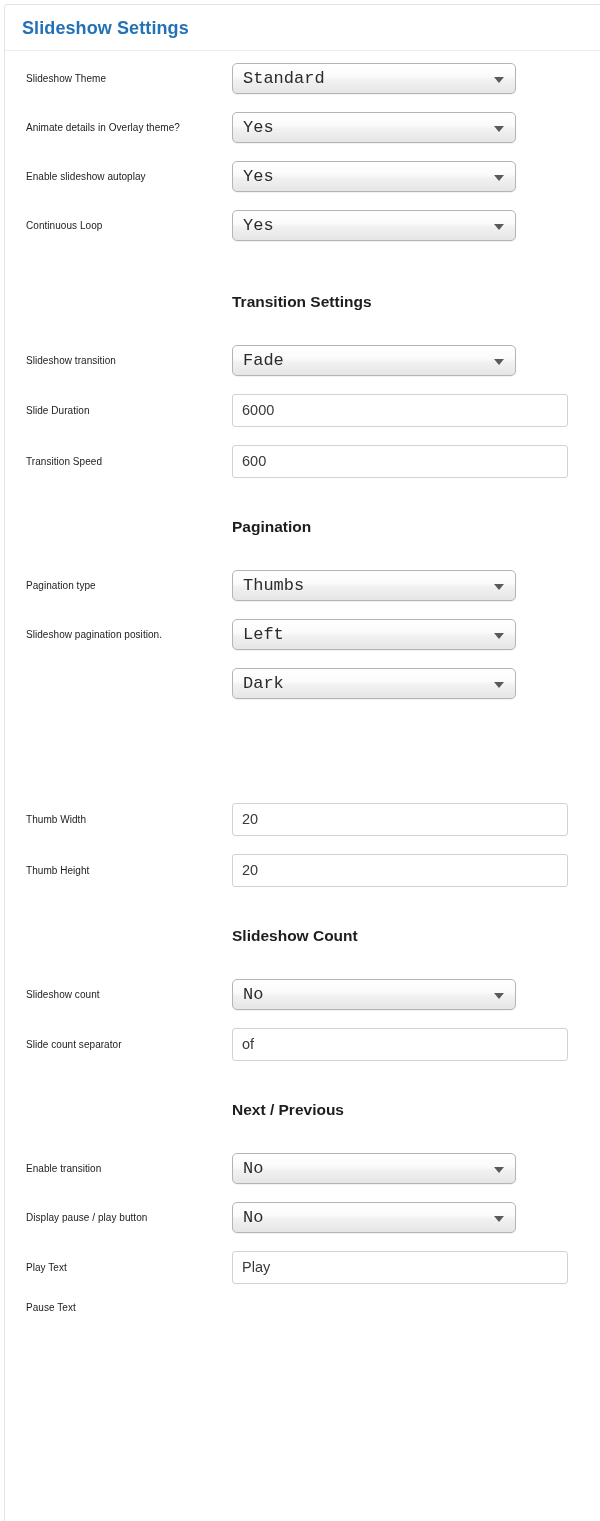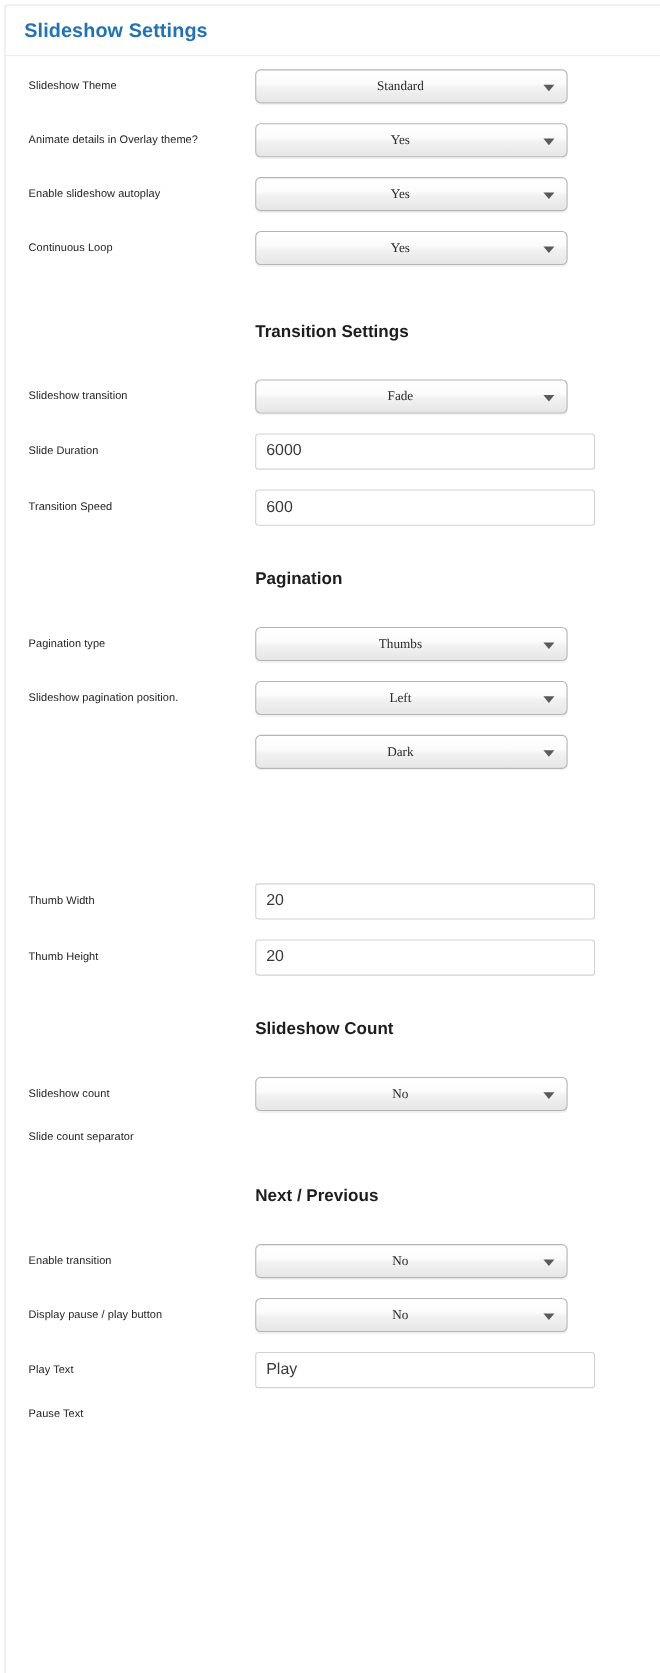--- a/index.html
+++ b/index.html
@@ -76,44 +76,43 @@
     border: 1px solid #b4b4b4;
     border-radius: 5px;
     background: linear-gradient(to bottom, #ffffff 0%, #fbfbfb 42%, #f1f1f1 56%, #e6e6e6 100%);
     box-shadow: 0 1px 0 rgba(255,255,255,0.85) inset, 0 1px 1px rgba(0,0,0,0.06);
     font-size: 0;
   }
   .select-value {
     display: block;
     padding: 0 30px 0 10px;
     line-height: 29px;
-    font-size: 12px;
+    font-size: 17px;
     color: #2b2b2b;
     overflow: hidden;
     text-overflow: ellipsis;
     white-space: nowrap;
-    font-family: Liberation Serif, serif;
-    text-align: center;
+    font-family: Liberation Mono, monospace;
   }
   .select-arrow {
     position: absolute;
     right: 11px;
     top: 50%;
     margin-top: -2px;
     width: 0;
     height: 0;
     border-left: 5px solid transparent;
     border-right: 5px solid transparent;
     border-top: 6px solid #5a5a5a;
   }
 
   
   .textbox {
     display: inline-block;
-    width: 309px;
+    width: 336px;
     height: 33px;
     box-sizing: border-box;
     vertical-align: middle;
     border: 1px solid #d2d2d2;
     border-radius: 3px;
     background: #ffffff;
     font-size: 0;
   }
   .textbox-value {
     display: block;
@@ -224,21 +223,21 @@
 
     <div class="section-heading"><span class="heading-indent"></span><span class="heading-text">Slideshow Count</span></div>
 
     <div class="spacer-lg"></div>
 
     <div class="row">
       <span class="field-label">Slideshow count</span><span class="select"><span class="select-value">No</span><span class="select-arrow"></span></span>
     </div>
 
     <div class="row">
-      <span class="field-label">Slide count separator</span>
+      <span class="field-label">Slide count separator</span><span class="textbox"><span class="textbox-value">of</span></span>
     </div>
 
     <div class="spacer-md"></div>
 
     <div class="section-heading"><span class="heading-indent"></span><span class="heading-text">Next / Previous</span></div>
 
     <div class="spacer-lg"></div>
 
     <div class="row">
       <span class="field-label">Enable transition</span><span class="select"><span class="select-value">No</span><span class="select-arrow"></span></span>

